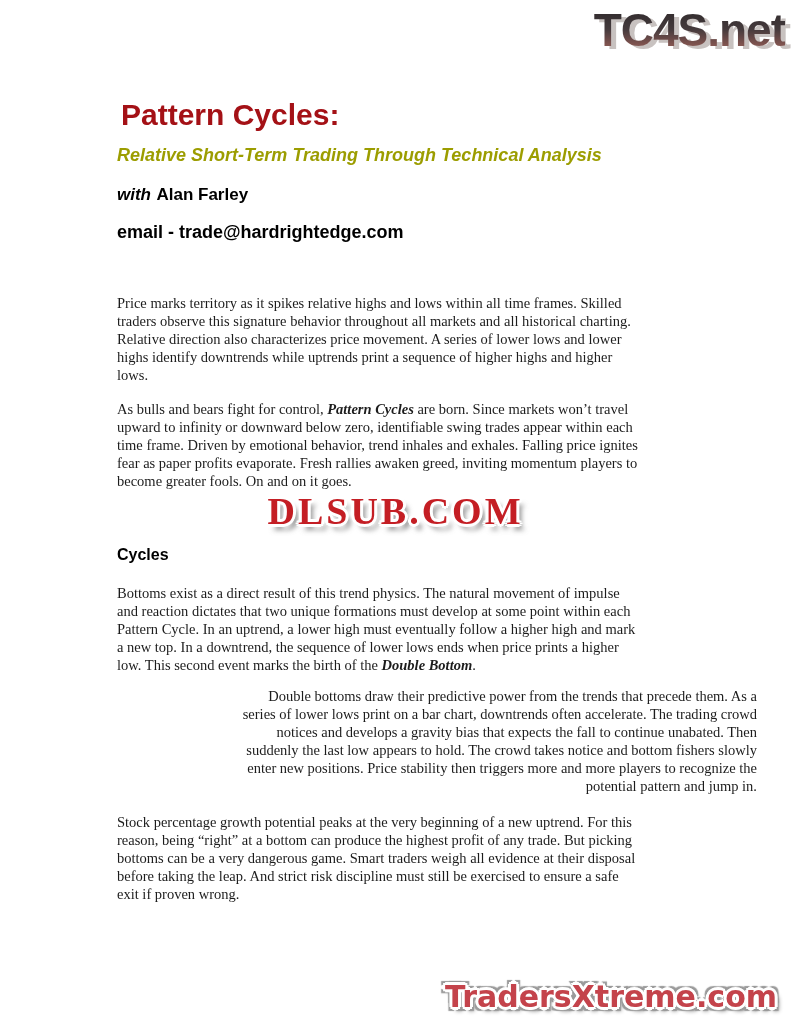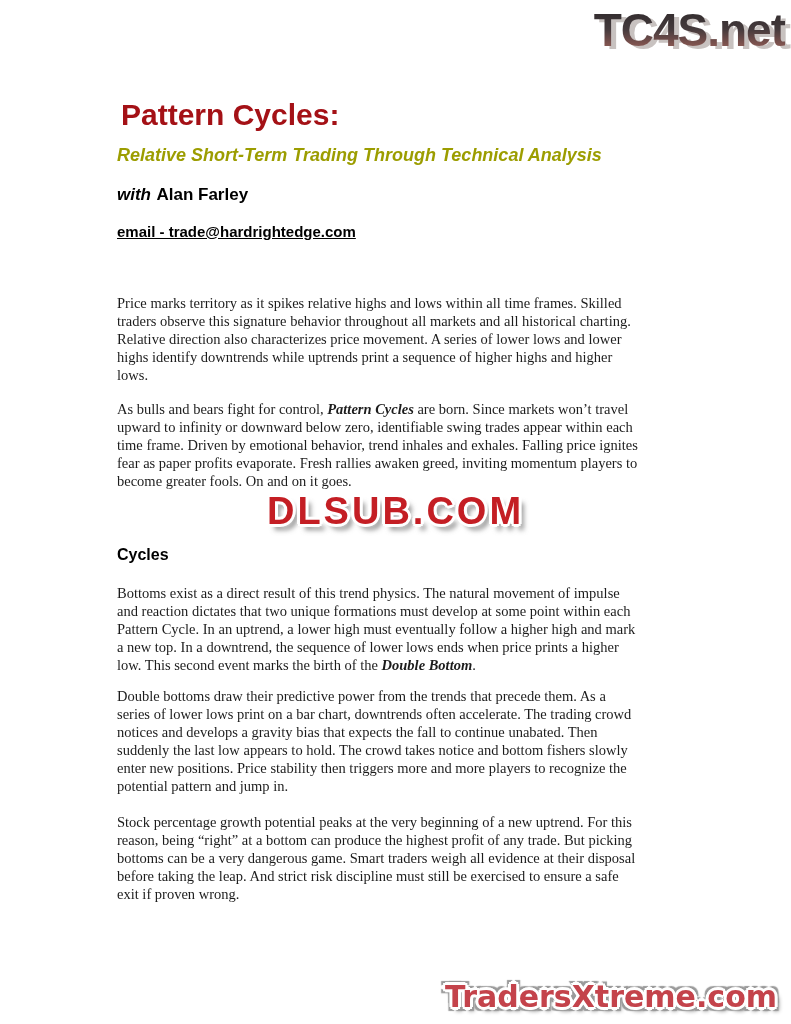--- a/index.html
+++ b/index.html
@@ -83,42 +83,41 @@
   .byline .byline-with {
     font-style: italic;
     margin-right: 0.32em;
   }
   .email {
     position: absolute;
     left: 117px;
     top: 222px;
     font-family: "Liberation Sans", sans-serif;
     font-weight: bold;
-    font-size: 15px;
+    font-size: 18px;
     line-height: 20px;
     color: #000000;
-    text-decoration: underline;
   }
 
   
   .body-para {
     position: absolute;
     left: 117px;
     width: 640px;
     margin: 0;
     font-family: "Liberation Serif", serif;
     font-size: 14.5px;
     line-height: 18px;
     color: var(--body_ink);
     white-space: pre-line;
   }
   .p1 { top: 294px; }
   .p2 { top: 400px; }
   .p3 { top: 584px; }
-  .p4 { top: 687px; }
+  .p4 { top: 687px; text-align: right; }
   .p5 { top: 813px; }
   .term {
     font-weight: bold;
     font-style: italic;
   }
   .section-heading {
     position: absolute;
     left: 117px;
     top: 545px;
     margin: 0;
@@ -129,21 +128,21 @@
     color: #000000;
   }
 
   
   .wm-mid {
     position: absolute;
     left: 0;
     right: 0;
     top: 489px;
     text-align: center;
-    font-family: Liberation Sans, sans-serif;
+    font-family: Liberation Serif, serif;
     font-weight: bold;
     font-size: 38px;
     line-height: 44px;
     letter-spacing: 3px;
     color: var(--dlsub_red);
     text-shadow:
       -2px -2px 0 #ffffff,  2px -2px 0 #ffffff,
       -2px  2px 0 #ffffff,  2px  2px 0 #ffffff,
       -3px  0   0 #ffffff,  3px  0   0 #ffffff,
        0   -3px 0 #ffffff,  0    3px 0 #ffffff,

